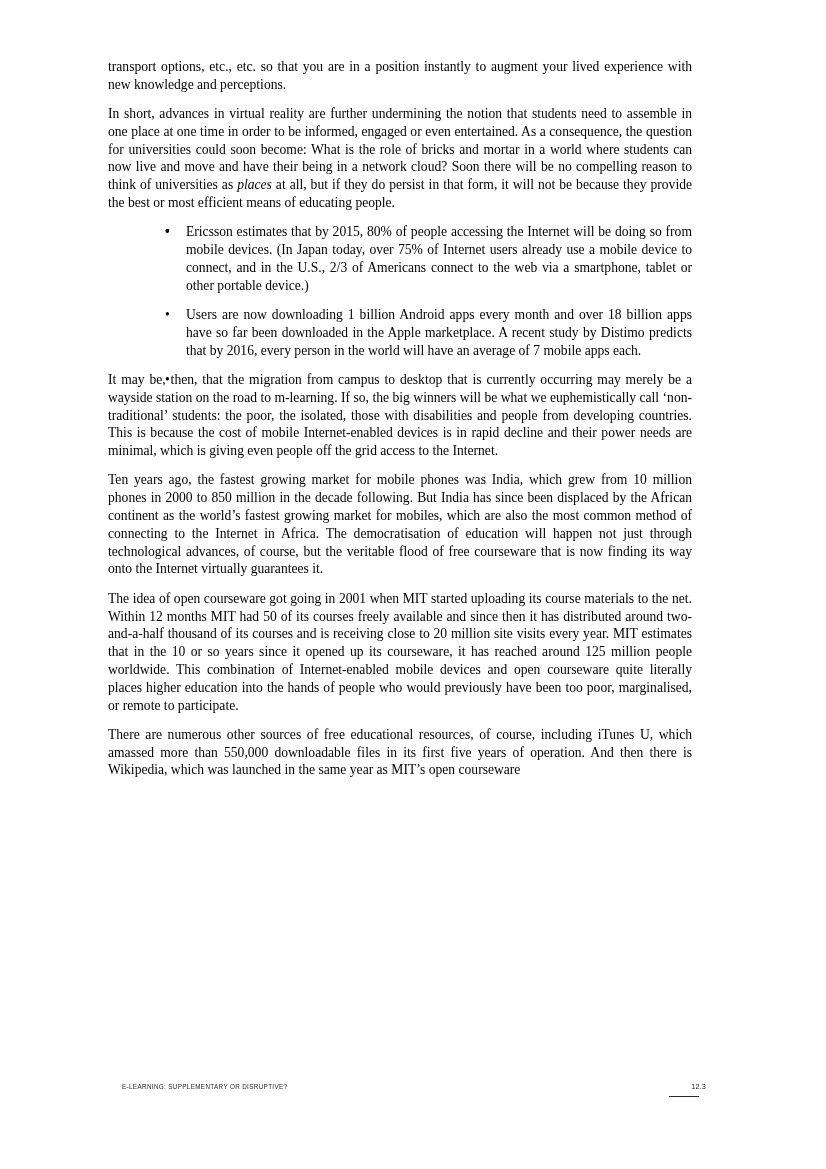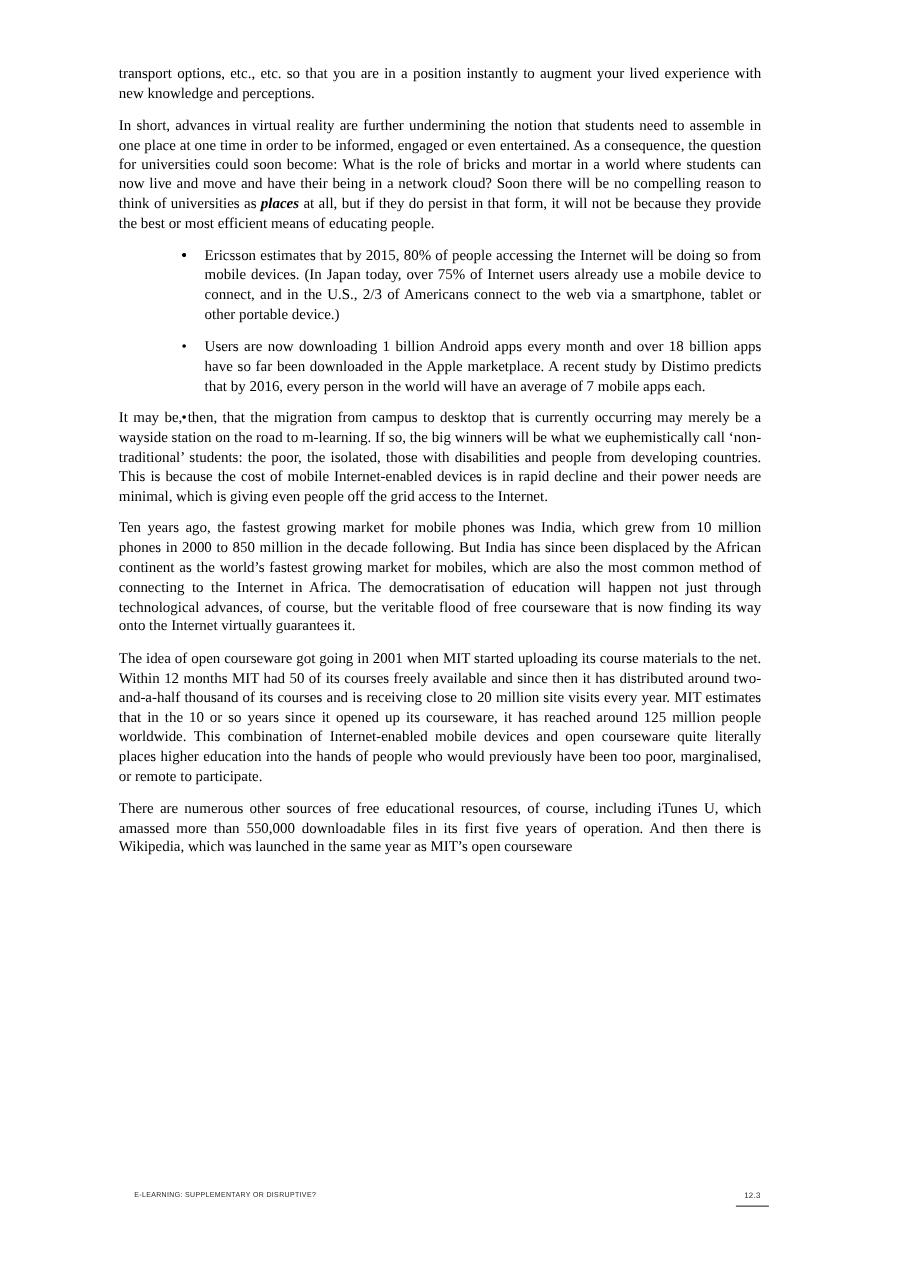--- a/index.html
+++ b/index.html
@@ -57,21 +57,20 @@
   ul.stats-list li .bullet-marker {
     position: absolute;
     left: 57px;
     top: 0;
     font-family: "Liberation Serif", "DejaVu Serif", serif;
     font-size: 13.6px;
     line-height: 17.8px;
   }
   .para-italic {
     font-style: italic;
-    font-weight: bold;
   }
   .footer {
     position: absolute;
     left: 122px;
     top: 1083px;
     width: 584px;
     height: 30px;
   }
   .footer-running-head {
     position: absolute;
@@ -83,21 +82,21 @@
     color: #1d1d1d;
     white-space: nowrap;
     transform: scaleX(0.96);
     transform-origin: left center;
   }
   .footer-page-wrap {
     position: absolute;
     right: 0;
     top: -1px;
     width: 44px;
-    text-align: center;
+    text-align: right;
   }
   .footer-page-number {
     font-family: "Liberation Sans", "DejaVu Sans", sans-serif;
     font-size: 7.2px;
     color: #1d1d1d;
     letter-spacing: 0.2px;
     display: block;
   }
   .footer-rule {
     display: block;

